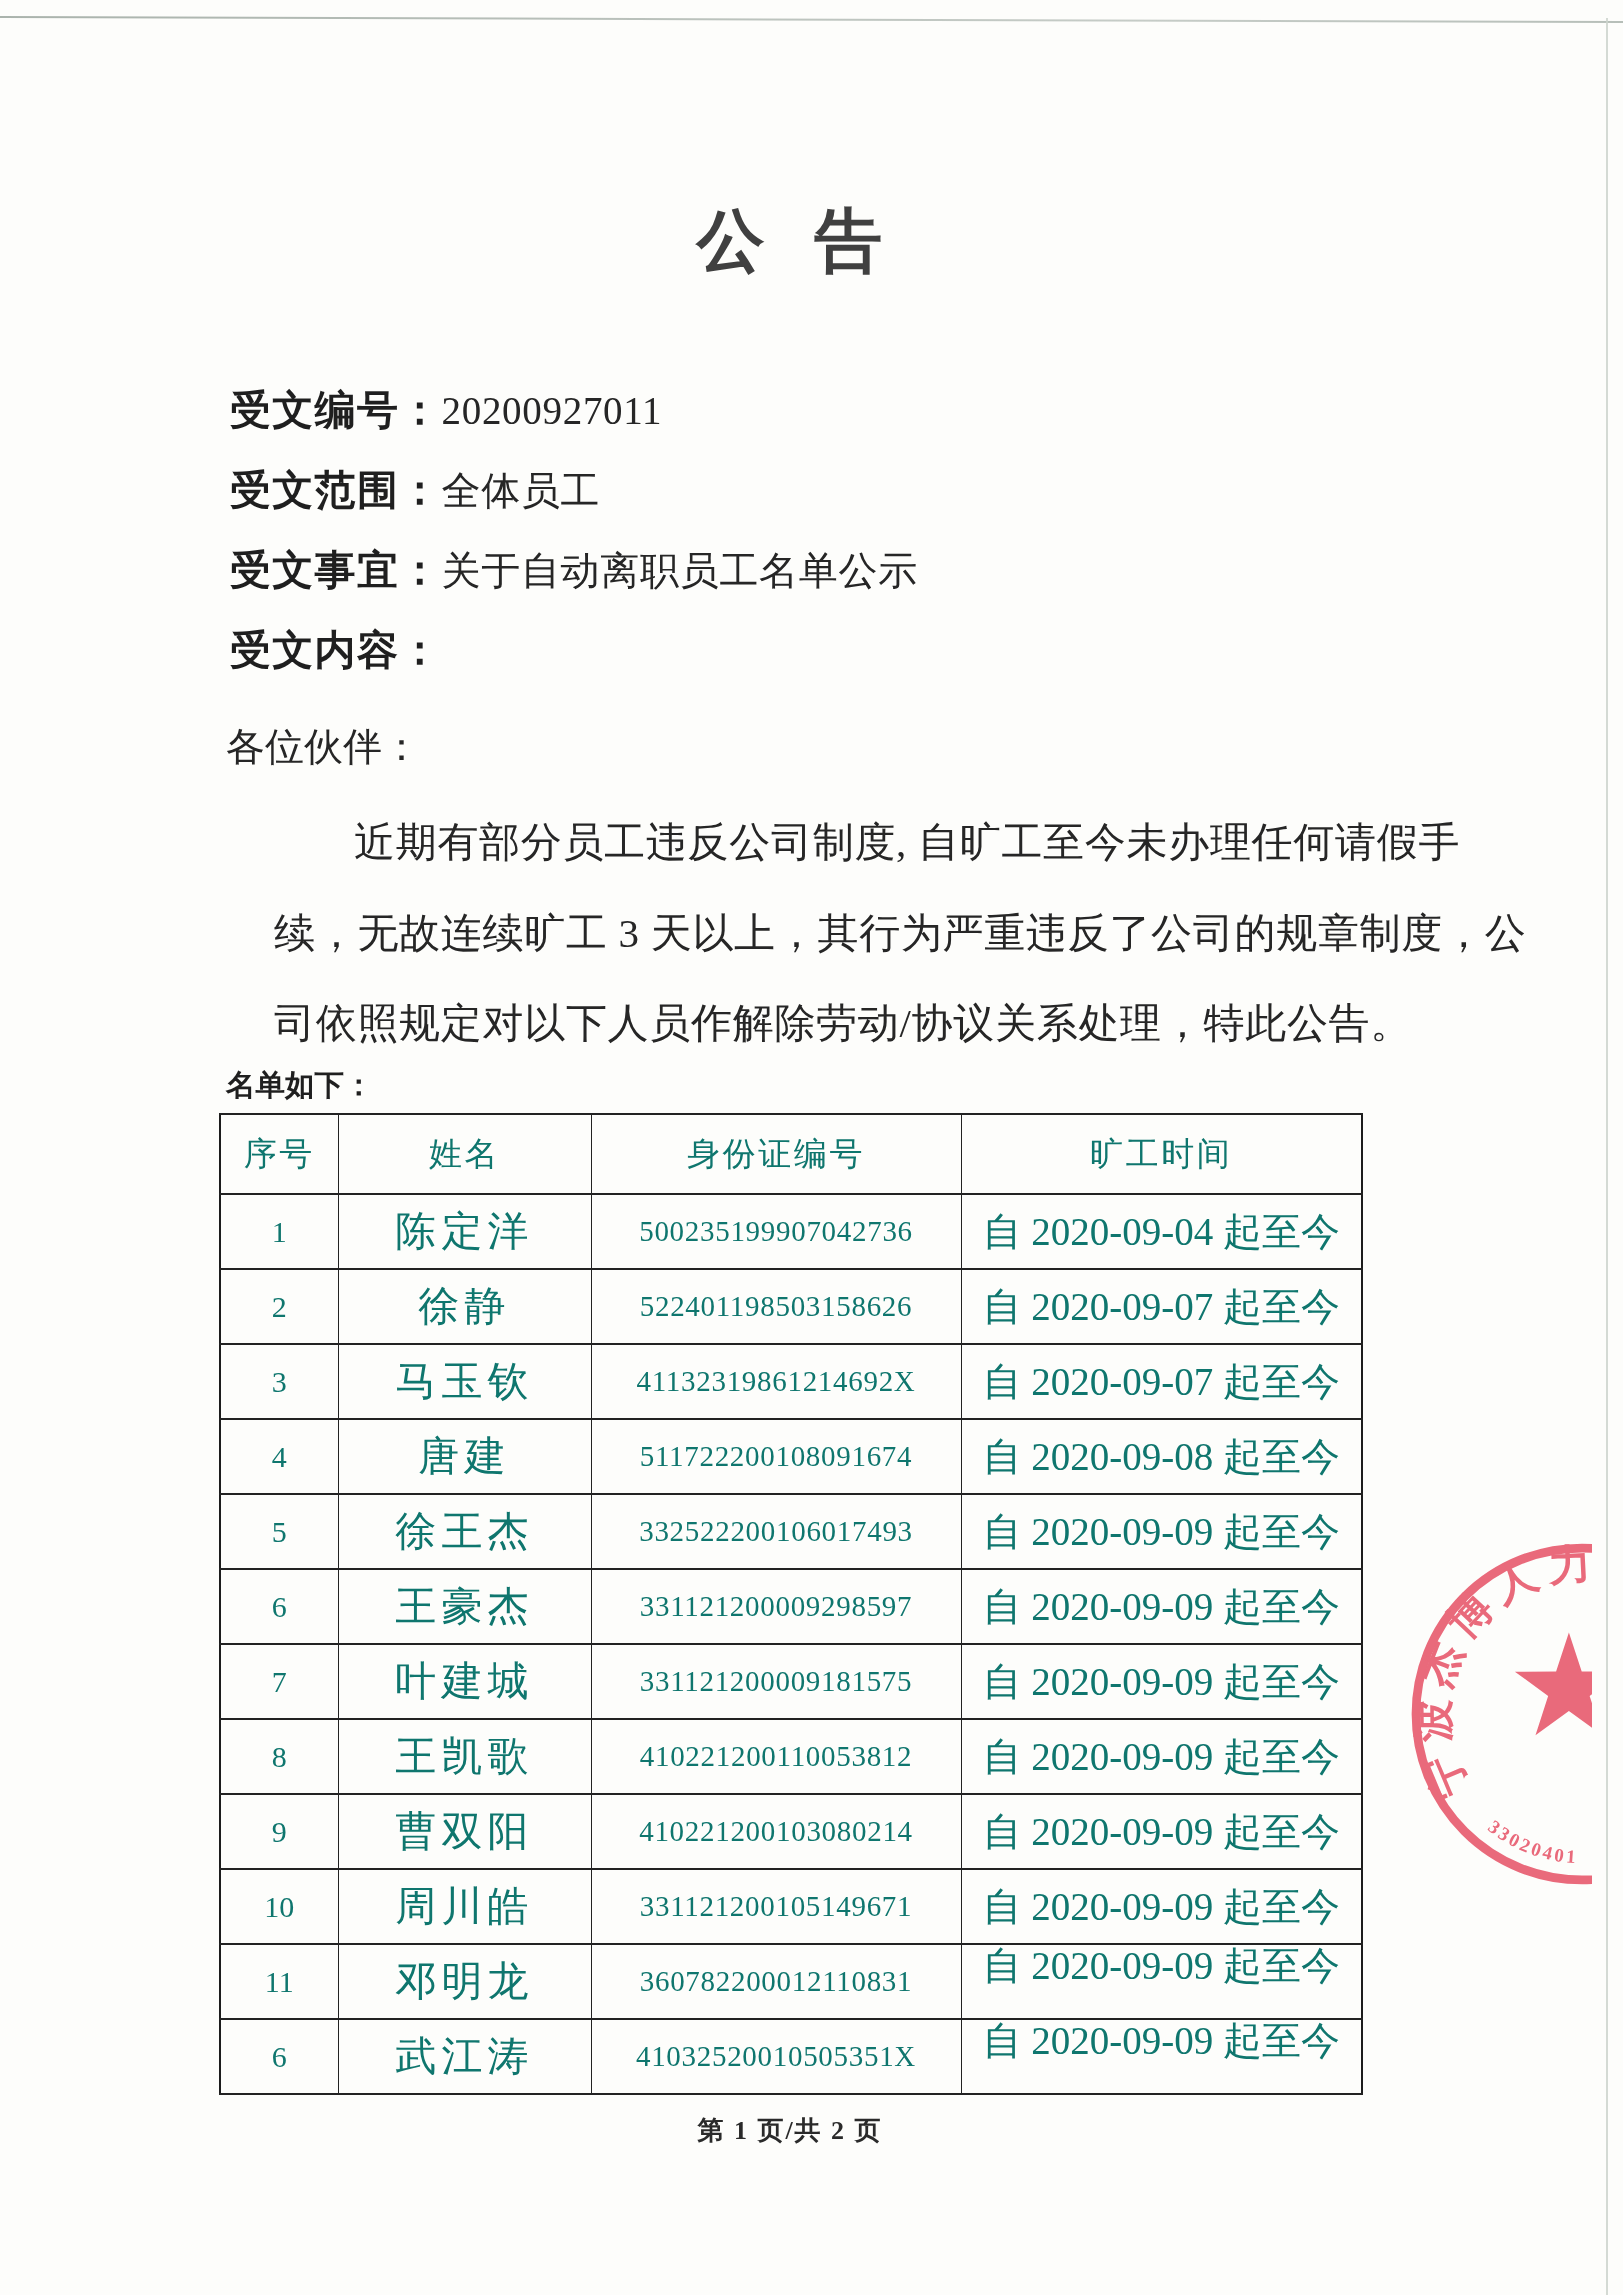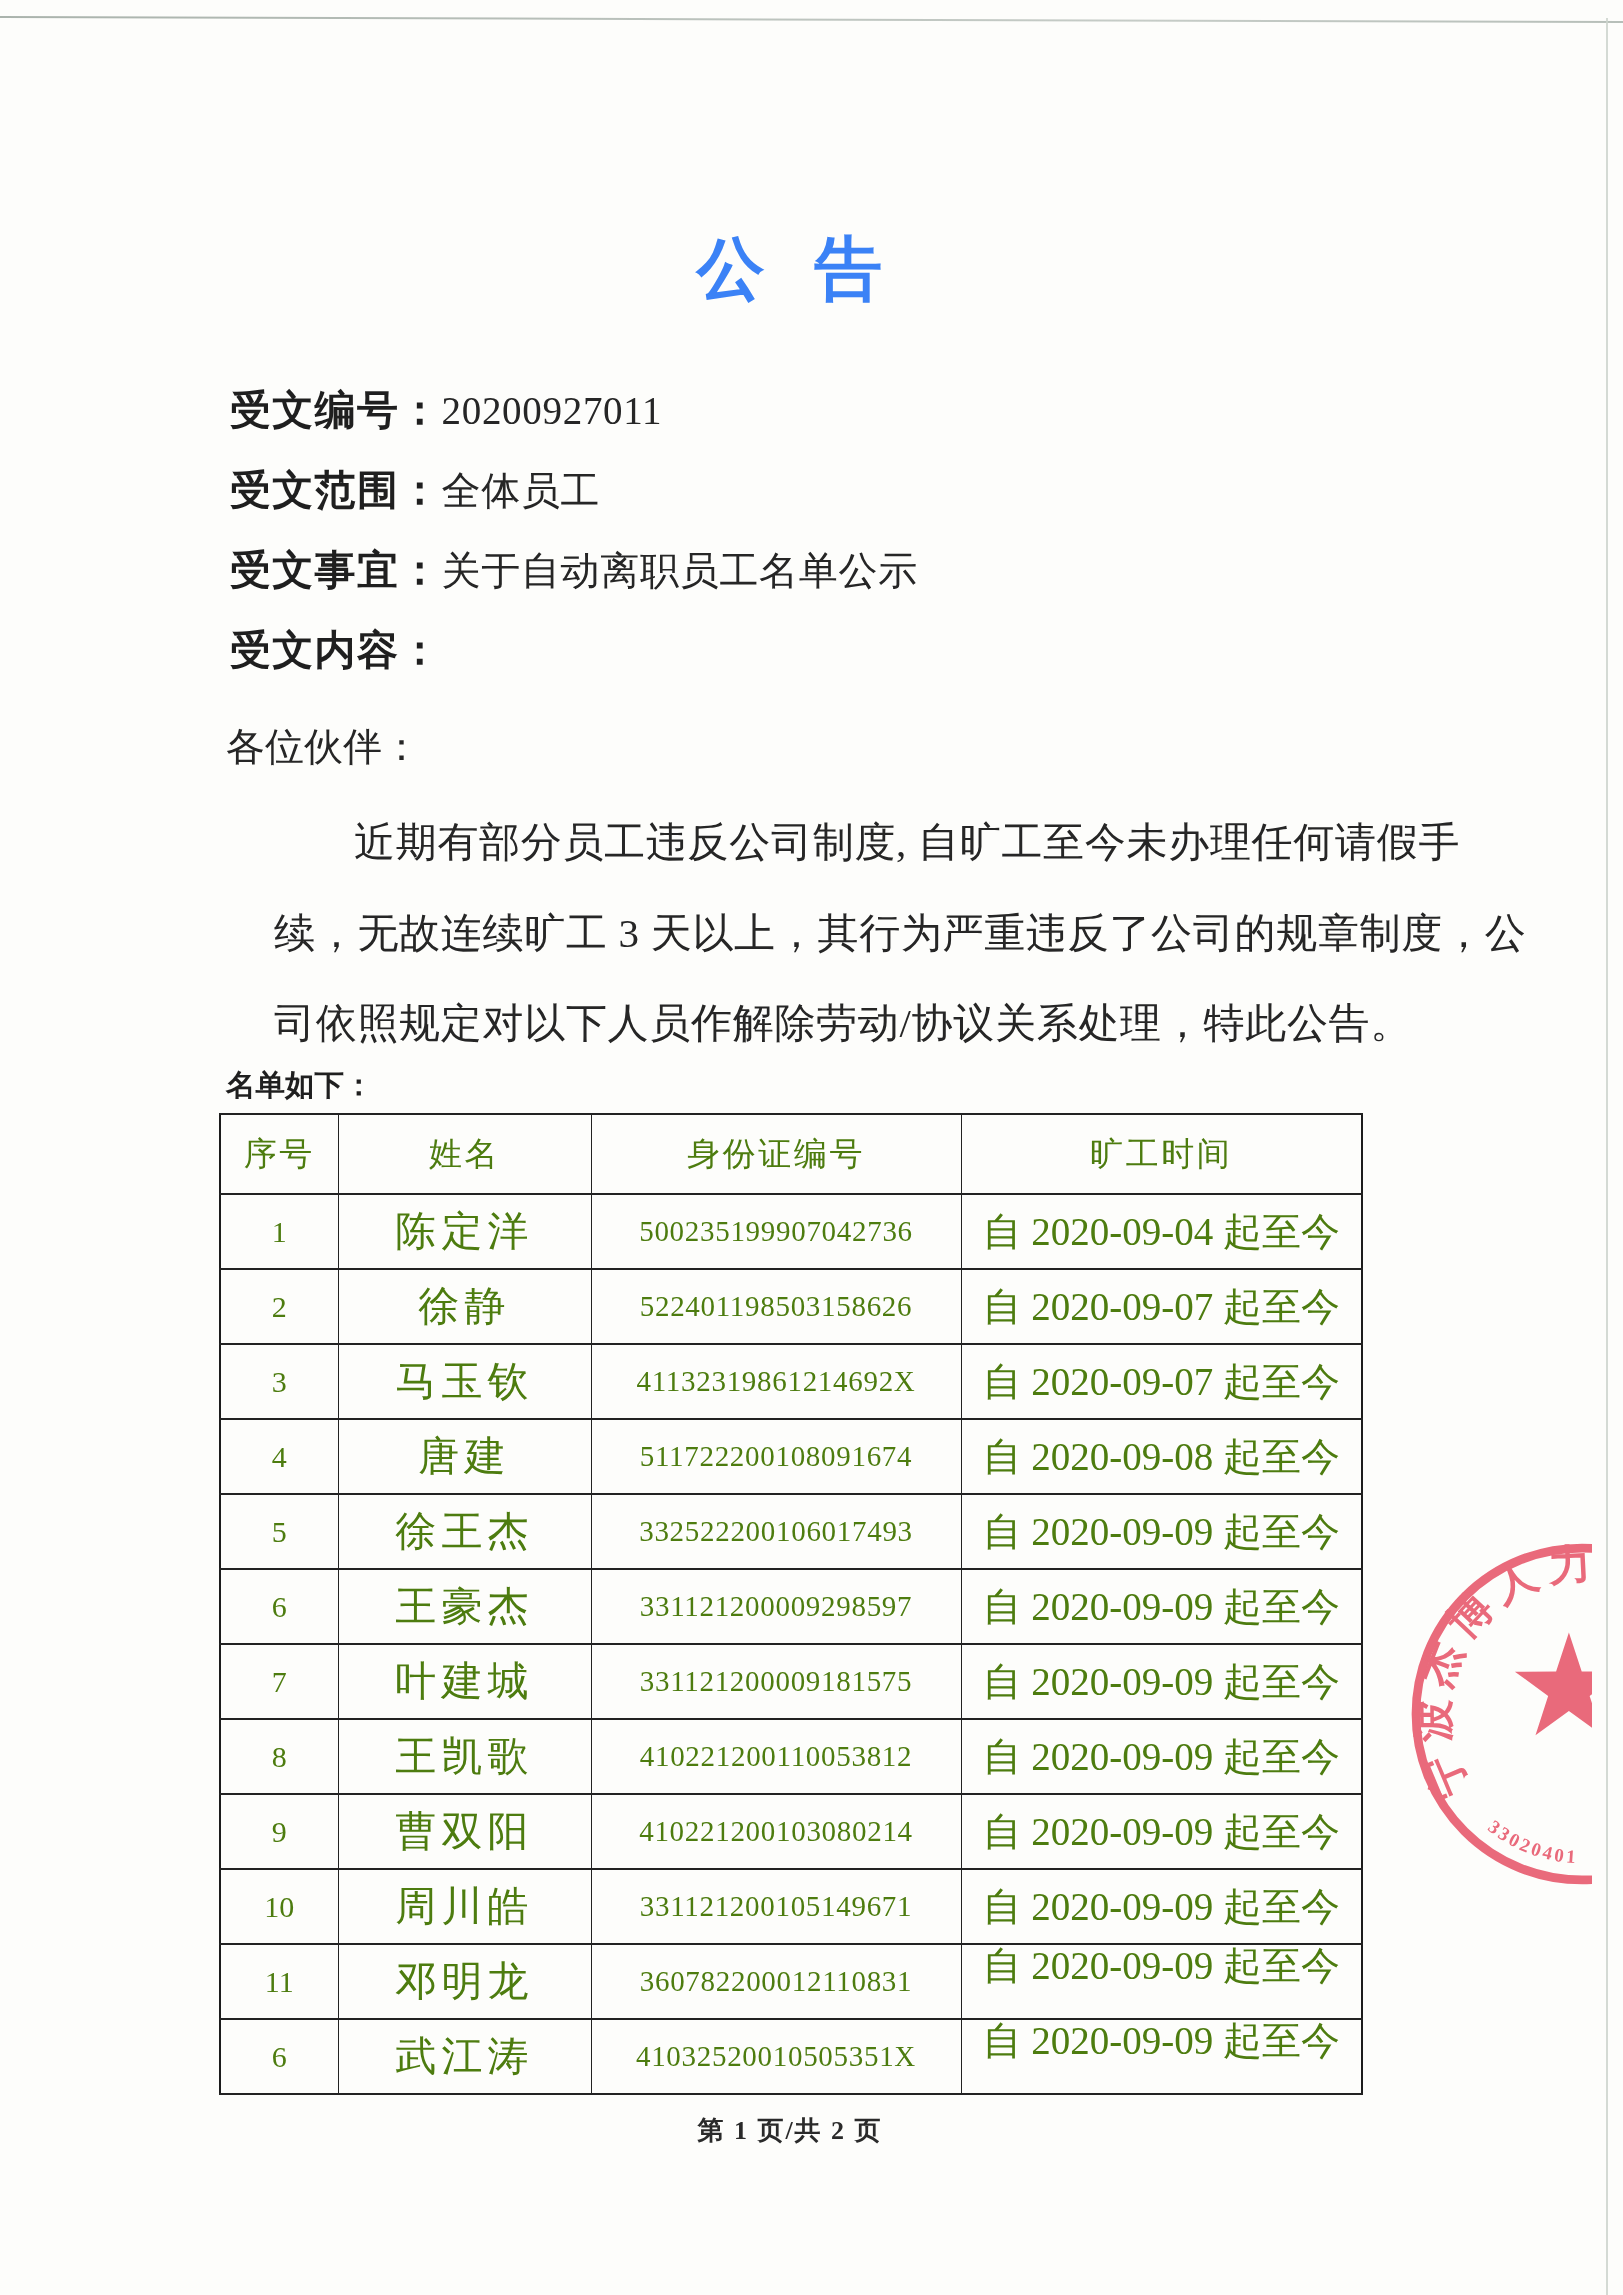--- a/index.html
+++ b/index.html
@@ -18,23 +18,23 @@
     background: linear-gradient(to right, #aab3ac, #c6ccc7 70%, #b6beb8);
     transform: rotate(0.18deg); transform-origin: left center;
   }
   .scan-right-line {
     position: absolute; left: 1606px; top: 18.3px; width: 2px; height: 2277px;
     background: #ccd3cd; opacity: 0.85;
   }
 
   
   .title {
-    position: absolute; top: 232px; left: 219px; width: 1142px;
+    position: absolute; top: 204px; left: 219px; width: 1142px;
     text-align: center;
-    font-size: 68px; font-weight: bold; color: #3b82f6;
+    font-size: 68px; font-weight: bold; color: #404040;
     line-height: 1.1; word-spacing: 30px; letter-spacing: 1.3px;
     white-space: nowrap;
   }
 
   
   .field-line {
     position: absolute; left: 230px; white-space: nowrap;
     font-size: 39px; line-height: 47px;
   }
   .field-line.f1 { top: 387px; }
@@ -61,21 +61,21 @@
 
   .list-intro {
     position: absolute; left: 226px; top: 1066px;
     font-size: 29.5px; font-weight: bold; color: #1f1f1f; white-space: nowrap;
   }
 
   
   #roster {
     position: absolute; left: 219px; top: 1113px; width: 1142px;
     border-collapse: collapse; table-layout: fixed;
-    font-size: 31px; color: #4d7c0f; border-radius: 7px;
+    font-size: 31px; color: #0f766e; border-radius: 7px;
   }
   #roster th, #roster td {
     border: 1.3px solid #222;
     border-top-width: 2px; border-bottom-width: 2px;
     text-align: center; vertical-align: middle;
     padding: 0; font-weight: normal;
     overflow: hidden;
   }
   #roster { border: 2.6px solid #1c1c1c; }
   #roster thead tr { height: 80px; }

